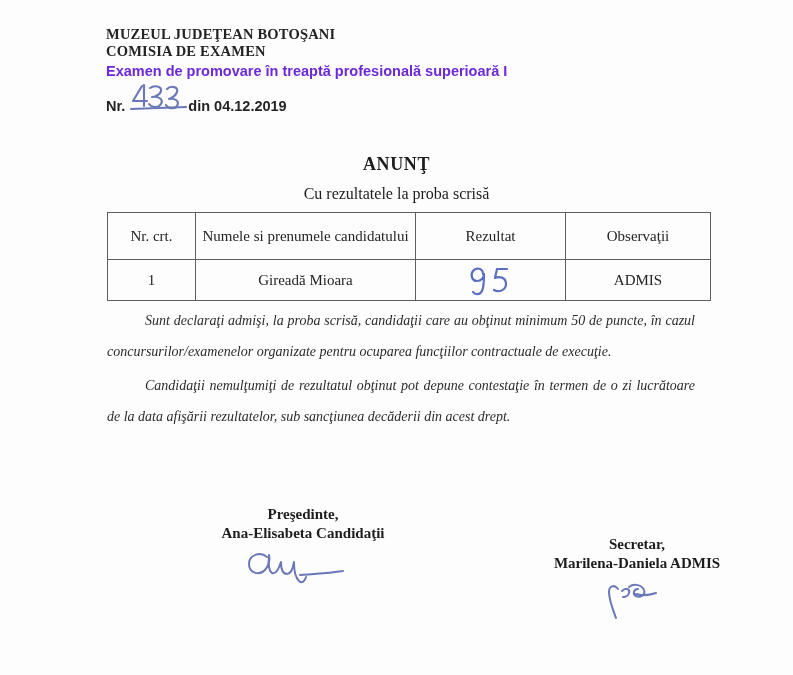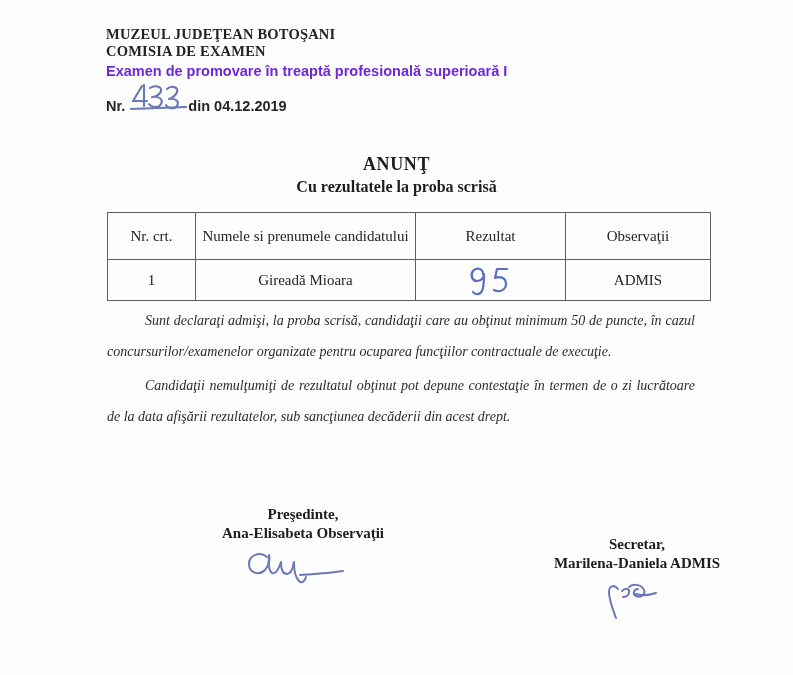--- a/index.html
+++ b/index.html
@@ -83,23 +83,23 @@
   }
   .title-main {
     font-family: "Liberation Serif", serif;
     font-weight: bold;
     font-size: 18px;
     letter-spacing: 0.6px;
     color: #1d1d1d;
   }
   .title-sub {
     font-family: "Liberation Serif", serif;
-    font-weight: bold;
+    font-weight: normal;
     font-size: 16px;
-    margin-top: 3px;
+    margin-top: 10px;
     color: #1d1d1d;
   }
 
   
   .results-table {
     position: absolute;
     left: 107px;
     top: 212px;
     width: 583px;
     border-collapse: collapse;
@@ -238,21 +238,21 @@
         <td class="col-obs">ADMIS</td>
       </tr>
     </tbody>
   </table>
 
   <div class="para para-1">Sunt declaraţi admişi, la proba scrisă, candidaţii care au obţinut minimum 50 de puncte, în cazul concursurilor/examenelor organizate pentru ocuparea funcţiilor contractuale de execuţie.</div>
   <div class="para para-2">Candidaţii nemulţumiţi de rezultatul obţinut pot depune contestaţie în termen de o zi lucrătoare de la data afişării rezultatelor, sub sancţiunea decăderii din acest drept.</div>
 
   <div class="sig sig-left">
     <div>Preşedinte,</div>
-    <div>Ana-Elisabeta Observaţii</div>
+    <div>Ana-Elisabeta Candidaţii</div>
     <div class="sig-mark">
       <svg width="120" height="46" viewBox="0 0 120 46" fill="none" xmlns="http://www.w3.org/2000/svg">
         <g stroke="#6b78b8" stroke-width="2" fill="none" stroke-linecap="round" stroke-linejoin="round">
           <path d="M24 10 C17 4, 6 8, 6 17 C6 26, 16 29, 22 23 C26 19, 27 12, 26 8"></path>
           <path d="M26 10 C25 17, 26 24, 29 26 C33 28, 36 21, 38 15 C38 22, 40 27, 44 27 C48 27, 50 21, 51 15"></path>
           <path d="M51 16 C51 24, 53 31, 56 34 C59 37, 62 34, 63 30"></path>
           <path d="M57 28 C70 27, 88 26, 100 24"></path>
         </g>
       </svg>
     </div>

